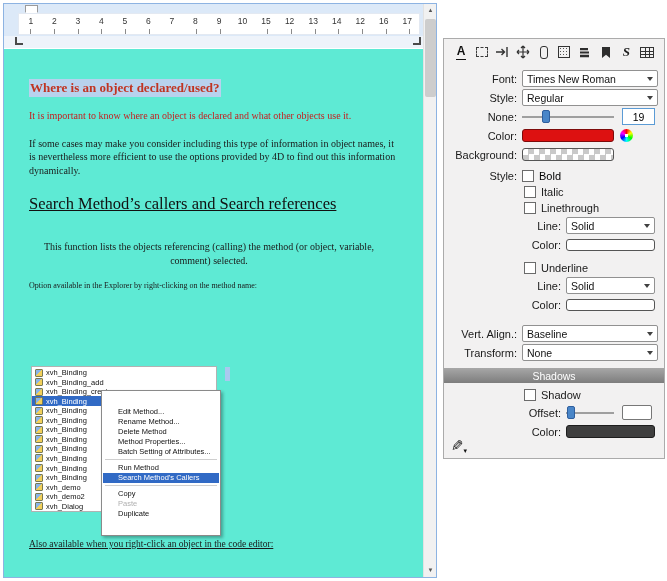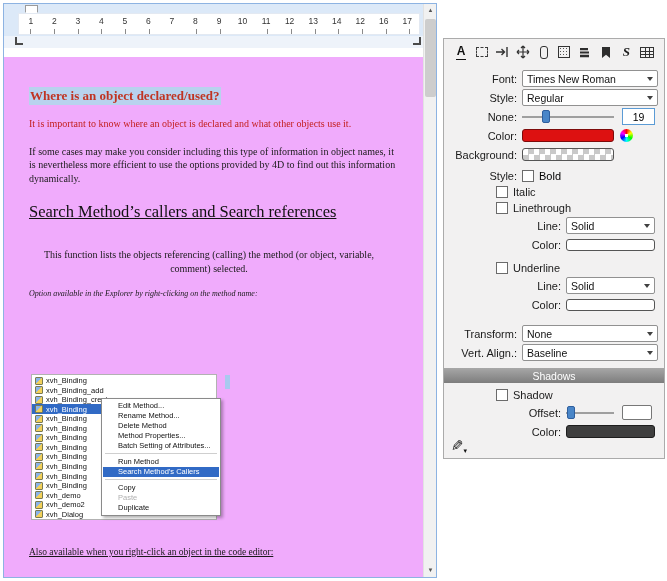--- a/index.html
+++ b/index.html
@@ -13,43 +13,43 @@
   .ruler-nums span { flex:1; text-align:center; font-size:8.5px; color:#333; line-height:14px; }
   .ruler-ticks { position:absolute; left:0; right:0; bottom:0; height:5px;
      background:repeating-linear-gradient(90deg, transparent 0 11.3px, #8a8a8a 11.3px 12.1px, transparent 12.1px 23.7px); }
   .indent-marker { position:absolute; left:21px; top:1px; width:13px; height:12px; background:#fff; border:1px solid #9a9a9a;
      clip-path:polygon(0 0,100% 0,100% 58%,50% 100%,0 58%); }
   .tab-row { position:absolute; left:0; right:0; top:32px; height:12px; background:#eef3fa; }
   .tabL { position:absolute; top:1px; width:8px; height:8px; border-left:2px solid #4a4a4a; border-bottom:2px solid #4a4a4a; }
   .tabL.left { left:11px; }
   .tabR { position:absolute; top:1px; right:2px; width:8px; height:8px; border-right:2px solid #4a4a4a; border-bottom:2px solid #4a4a4a; }
 
-  .doc-content { position:absolute; left:0; top:45px; right:13px; bottom:0; background:#f0abfc; padding:31px 14px 0 25px;
-     font-family:"Liberation Serif", serif; color:#1a1a1a; overflow:hidden;margin-top:8px; }
+  .doc-content { position:absolute; left:0; top:45px; right:13px; bottom:0; background:#5eead4; padding:31px 14px 0 25px;
+     font-family:"Liberation Serif", serif; color:#1a1a1a; overflow:hidden; }
   .h1 { font-size:13px; font-weight:bold; color:#c03422; margin-bottom:13px; }
   .h1 .hl { background:#b8d2ee; padding:1px 2px 2px 1px; }
   .p  { font-size:10px; line-height:1.35; margin-bottom:14px; max-width:372px; }
   .p.red { color:#c42020; }
   .p2 { margin-bottom:17px; }
   .h2 { font-size:16.5px; font-weight:normal; color:#111; margin-bottom:26px;text-decoration:underline; }
   .p3 { max-width:360px;text-align:center; }
   .p4 { margin-bottom:18px; }
-  .p5 { font-size:8px; margin-bottom:74px;font-style:italic; }
+  .p5 { font-size:8px; margin-bottom:74px; }
   .p6 { font-size:9.5px; margin-top:26px; text-decoration:underline; }
 
   
   .embed { position:relative; width:200px; height:146px; margin-left:2px; font-family:"Liberation Sans", sans-serif; }
   .mlist { position:absolute; left:0; top:0; width:186px; height:146px; border:1px solid #b2b2b2; background:#fff; overflow:hidden; padding-top:1px; }
   .mrow { height:9.55px; display:flex; align-items:center; gap:3px; padding-left:3px; font-size:7.5px; color:#111; white-space:nowrap; }
   .mrow.selected { background:#316ac5; color:#fff; }
   .micon { width:8px; height:8px; flex:none; border-radius:1px; border:1px solid #7a7a52;
      background:linear-gradient(135deg,#8ab4e8 0 45%, #f2d05a 45% 100%); }
   .mscroll { position:absolute; right:1px; top:1px; width:5px; height:14px; background:#a9c9ef; }
   .cmenu { position:absolute; left:70px; top:24px; width:120px; background:#fff; border:1px solid #8a8a8a;
-     box-shadow:2px 2px 3px rgba(0,0,0,.3); padding:2px 1px; font-size:7.5px; z-index:2; }
+     box-shadow:2px 2px 3px rgba(0,0,0,.3); padding:16px 1px; font-size:7.5px; z-index:2; }
   .citem { height:10px; line-height:10px; padding-left:15px; color:#111; white-space:nowrap; overflow:hidden; }
   .citem.highlight { background:#316ac5; color:#fff; }
   .citem.disabled { color:#b0b0b0; }
   .citem.sep { height:0; border-top:1px solid #cfcfcf; margin:2px 2px 3px; padding:0; }
 
   
   .vscroll { position:absolute; top:0; right:0; bottom:0; width:13px; background:#f1f1f1; border-left:1px solid #e2e2e2; }
   .varrow { position:absolute; left:0; width:13px; height:13px; color:#555; font-size:6px; text-align:center; line-height:13px; }
   .varrow.up { top:0; } .varrow.down { bottom:0; }
   .vthumb { position:absolute; left:1px; top:15px; width:11px; height:78px; background:#cdcdcd; border-radius:2px; }
@@ -88,21 +88,21 @@
      font-size:10.5px; text-align:center; font-family:"Liberation Sans",sans-serif; }
   .swatch { border-radius:3px; }
   .sw-red   { width:92px; height:13px; background:#dd1111; border:1px solid #7e0b0b; }
   .sw-check { width:92px; height:13px; border:1px solid #555;
      background:conic-gradient(#c9c9c9 0 25%, #fff 0 50%, #c9c9c9 0 75%, #fff 0); background-size:11px 11px; }
   .sw-white { width:89px; height:12px; background:#fff; border:1px solid #555; }
   .sw-dark  { width:89px; height:13px; background:#3f3f3f; border:1px solid #1d1d1d; }
   .wheel { width:13px; height:13px; margin-left:6px; border-radius:50%;
      background:radial-gradient(circle,#fff 0 1.5px,transparent 1.6px),
        conic-gradient(#f00,#ff0,#0f0,#0ff,#00f,#f0f,#f00); }
-  .cbrow { display:flex; align-items:center; gap:5px; height:16px; padding-left:52px; font-size:11px; color:#1a1a1a; }
+  .cbrow { display:flex; align-items:center; gap:5px; height:16px; padding-left:80px; font-size:11px; color:#1a1a1a; }
   .cb { width:12px; height:12px; background:#fff; border:1px solid #6b6b6b; flex:none; }
   .offbox { width:30px; height:15px; margin-left:8px; background:#fff; border:1px solid #777; border-radius:2px; }
   .shhdr { height:15px; margin:6px 0 4px; background:linear-gradient(#a7a7a7,#7d7d7d); color:#fff;
      font-size:10.5px; display:flex; align-items:center; justify-content:center; }
   .gap4 { height:4px; } .gap6 { height:6px; } .gap10 { height:10px; }
   .pencil { position:absolute; left:7px; bottom:3px; font-size:15px; color:#111; cursor:pointer; }
   .pencil .pt { display:inline-block; transform:scaleX(-1); }
   .pencil .dd { font-size:7px; vertical-align:bottom; }
 
   svg { display:block; }
@@ -120,21 +120,21 @@
       <span>1</span>
           <span>2</span>
           <span>3</span>
           <span>4</span>
           <span>5</span>
           <span>6</span>
           <span>7</span>
           <span>8</span>
           <span>9</span>
           <span>10</span>
-          <span>11</span>
+          <span>15</span>
           <span>12</span>
           <span>13</span>
           <span>14</span>
           <span>12</span>
           <span>16</span>
           <span>17</span>
         </div>
       <div class="ruler-ticks"></div>
     </div>
     <div class="tab-row">
@@ -387,29 +387,29 @@
         </div>
     </div>
     <div class="prow">
       <span class="lbl2">Color:</span>
       <div class="swatch sw-white"></div>
     </div>
 
     <div class="gap10"></div>
 
     <div class="prow">
+      <span class="lbl">Vert. Align.:</span>
+      <div class="sel w-lg">
+          <span>Baseline</span>
+        </div>
+    </div>
+    <div class="prow">
       <span class="lbl">Transform:</span>
       <div class="sel w-lg">
           <span>None</span>
-        </div>
-    </div>
-    <div class="prow">
-      <span class="lbl">Vert. Align.:</span>
-      <div class="sel w-lg">
-          <span>Baseline</span>
         </div>
     </div>
 
     <div class="shhdr">Shadows</div>
 
     <div class="cbrow">
       <div class="cb"></div>
       <span>Shadow</span>
     </div>
     <div class="prow">

